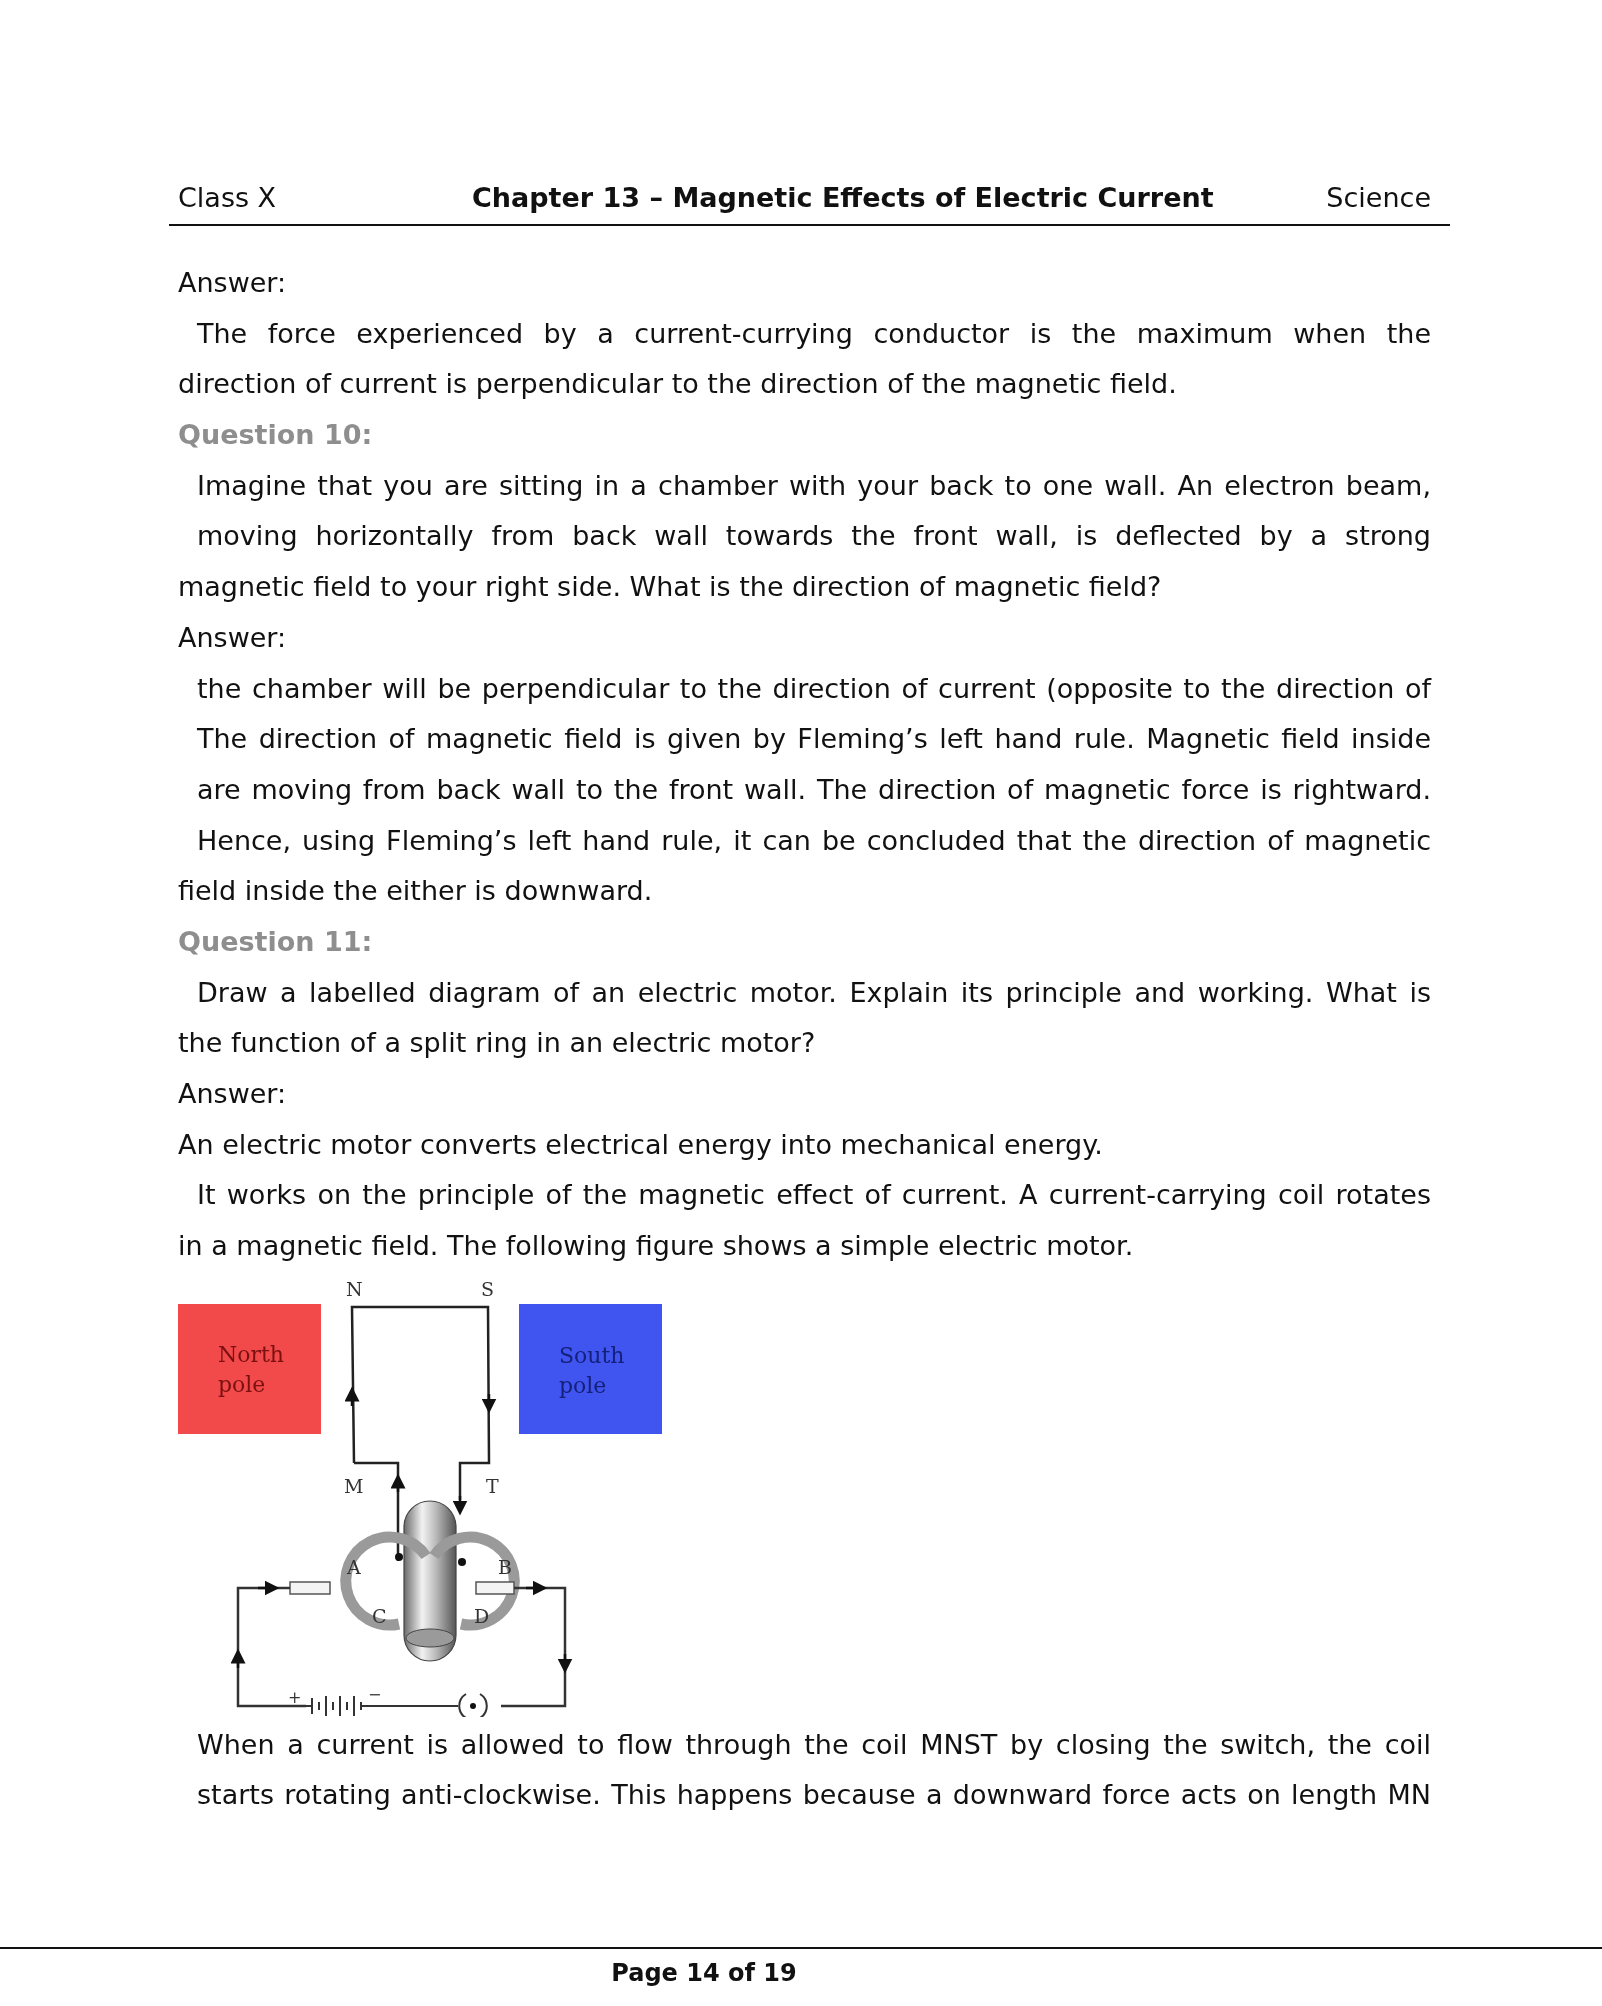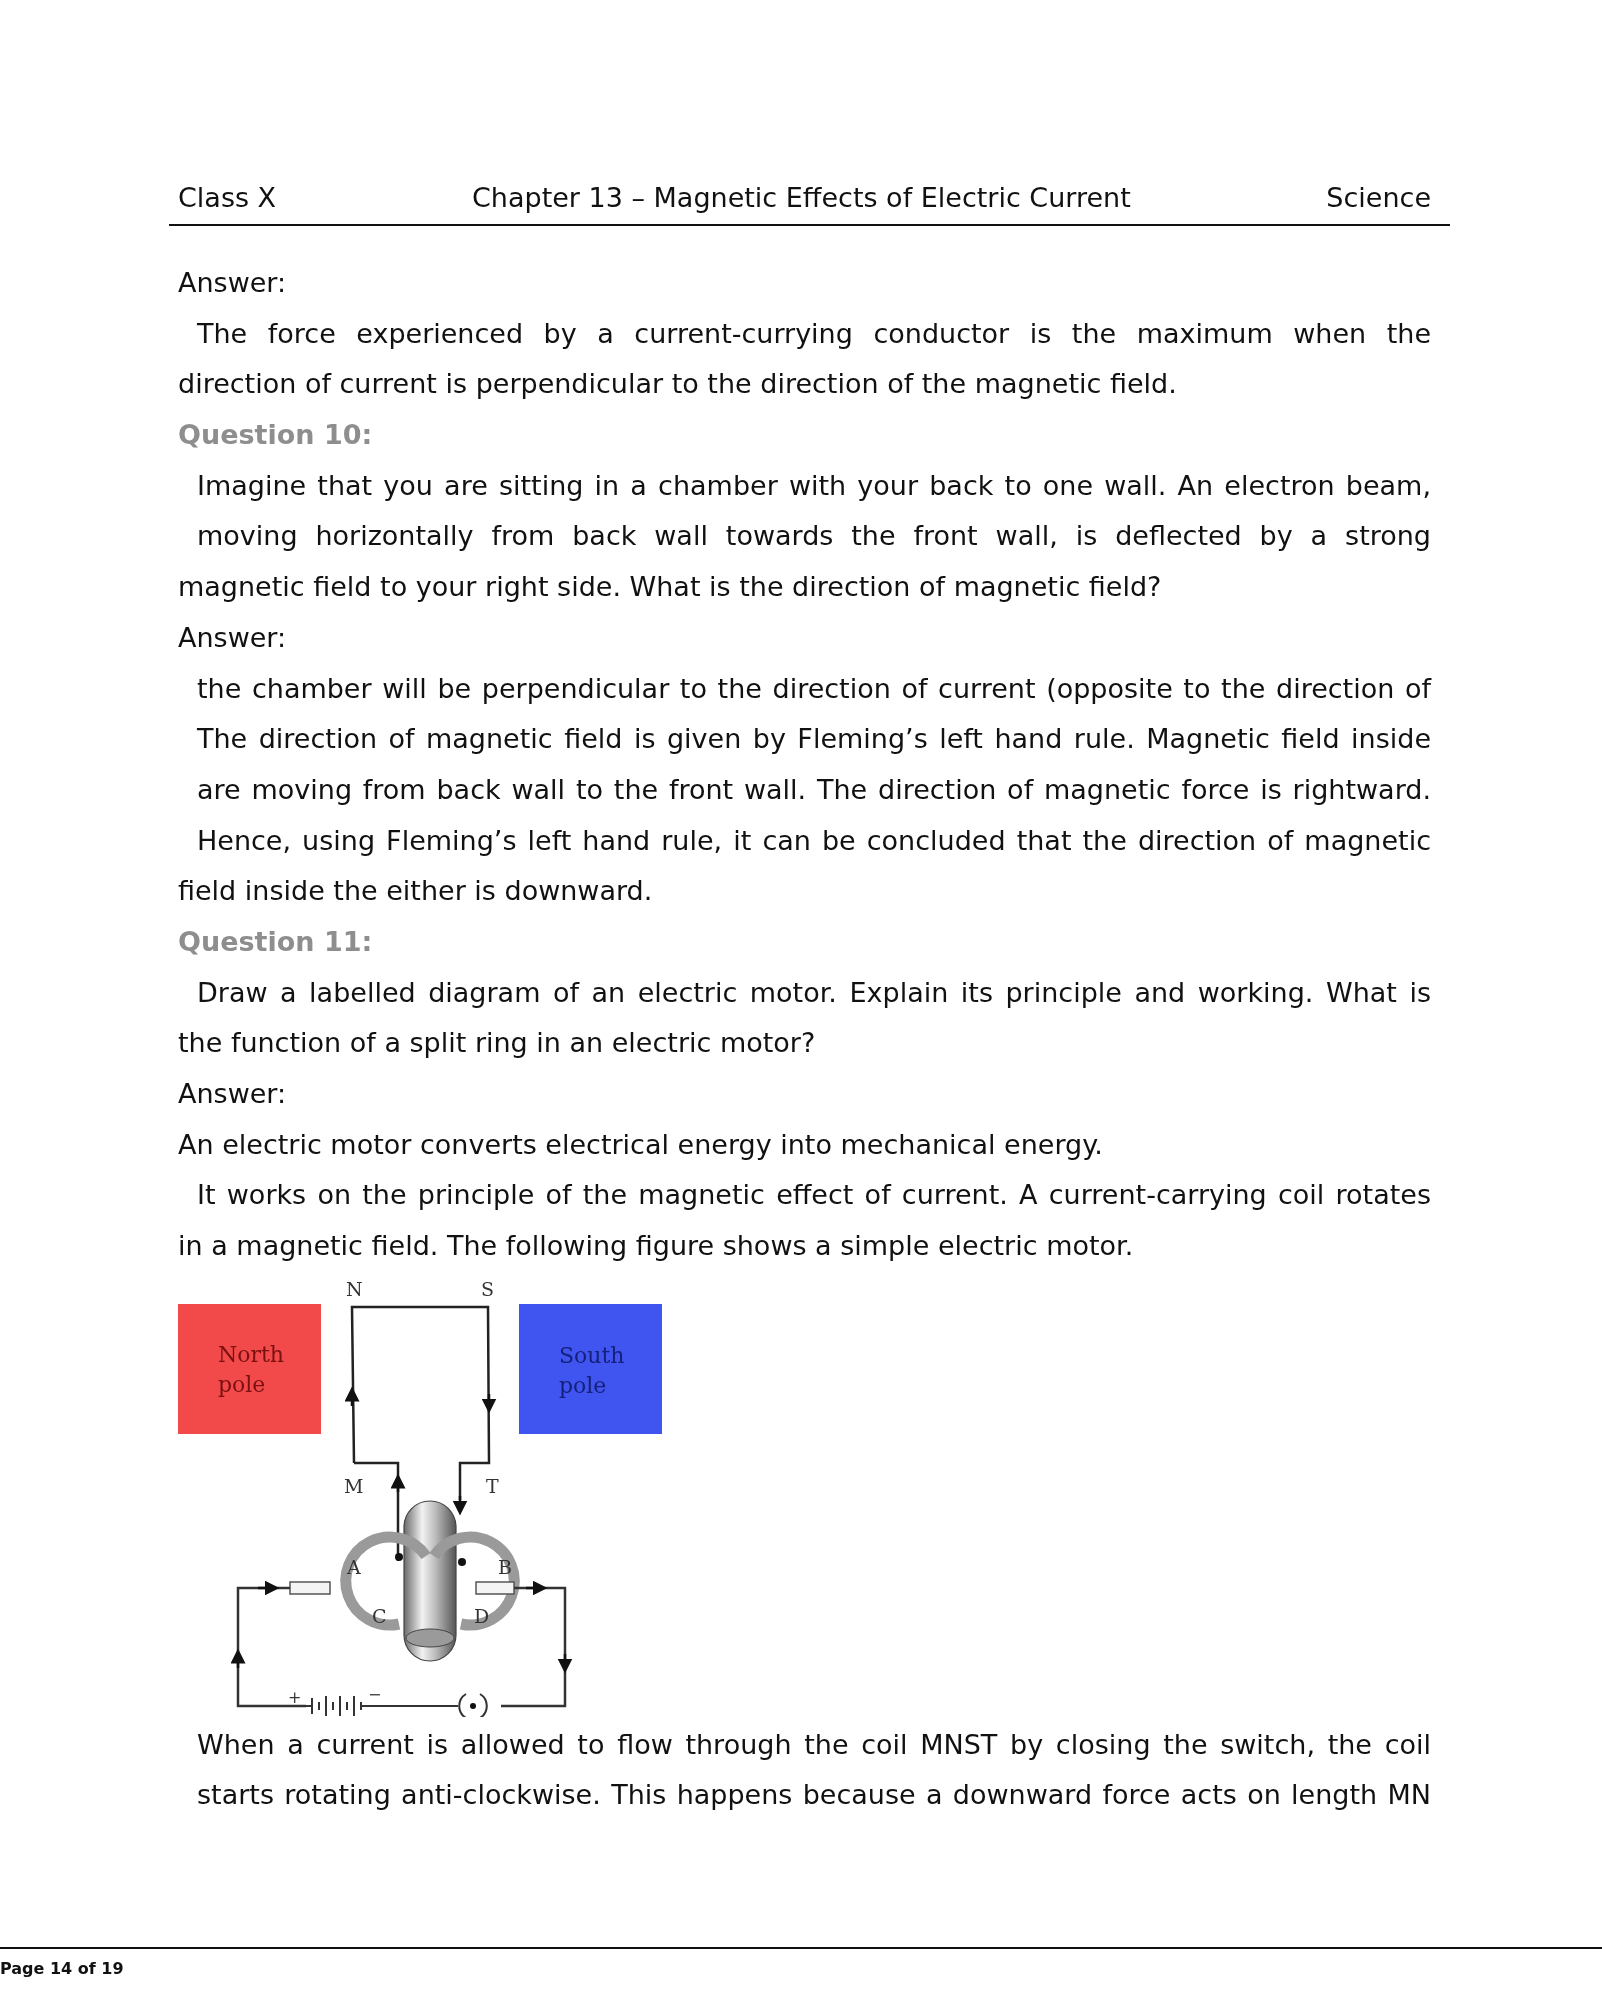--- a/index.html
+++ b/index.html
@@ -1,28 +1,28 @@
 <!DOCTYPE html>
 <html><head>
 <meta charset="utf-8">
 <style>
   html, body { margin:0; padding:0; background:#ffffff; }
   body { width:1602px; height:2006px; position:relative; overflow:hidden; font-family:"DejaVu Sans", sans-serif; color:#111; }
   .hdr { position:absolute; top:182px; font-size:27px; color:#111; }
   #hdr-left { left:178px; }
-  #hdr-center { left:472px; }
+  #hdr-center { left:472px;font-weight:bold; }
   #hdr-right { right:171px; }
   .hdr-rule { position:absolute; left:169px; width:1281px; top:224px; height:0; border-top:2.5px solid #111; }
   .content { position:absolute; left:178px; width:1253px; top:258px; }
   .line { font-size:27px; line-height:50.7px; height:50.7px; white-space:nowrap; }
   .just { text-align:justify; text-align-last:justify; white-space:normal;margin-left:19px; }
   .q { color:#8e8e8e; font-weight:bold; }
   .fig { position:relative; width:487px; height:441px; margin:4px 0 3px -2px; }
   .foot-rule { position:absolute; left:0; width:1602px; top:1947px; border-top:2.5px solid #111; }
-  .foot { position:absolute; top:1959px; left:0; width:1408px; text-align:left; font-weight:bold; font-size:16px; color:#111; }
+  .foot { position:absolute; top:1959px; left:0; width:1408px; text-align:center; font-weight:bold; font-size:24px; color:#111; }
 </style>
 </head>
 <body>
 
 <div class="hdr" id="hdr-left">Class X</div>
 <div class="hdr" id="hdr-center">Chapter 13 – Magnetic Effects of Electric Current</div>
 <div class="hdr" id="hdr-right">Science</div>
 <div class="hdr-rule"></div>
 
 <div class="content">

